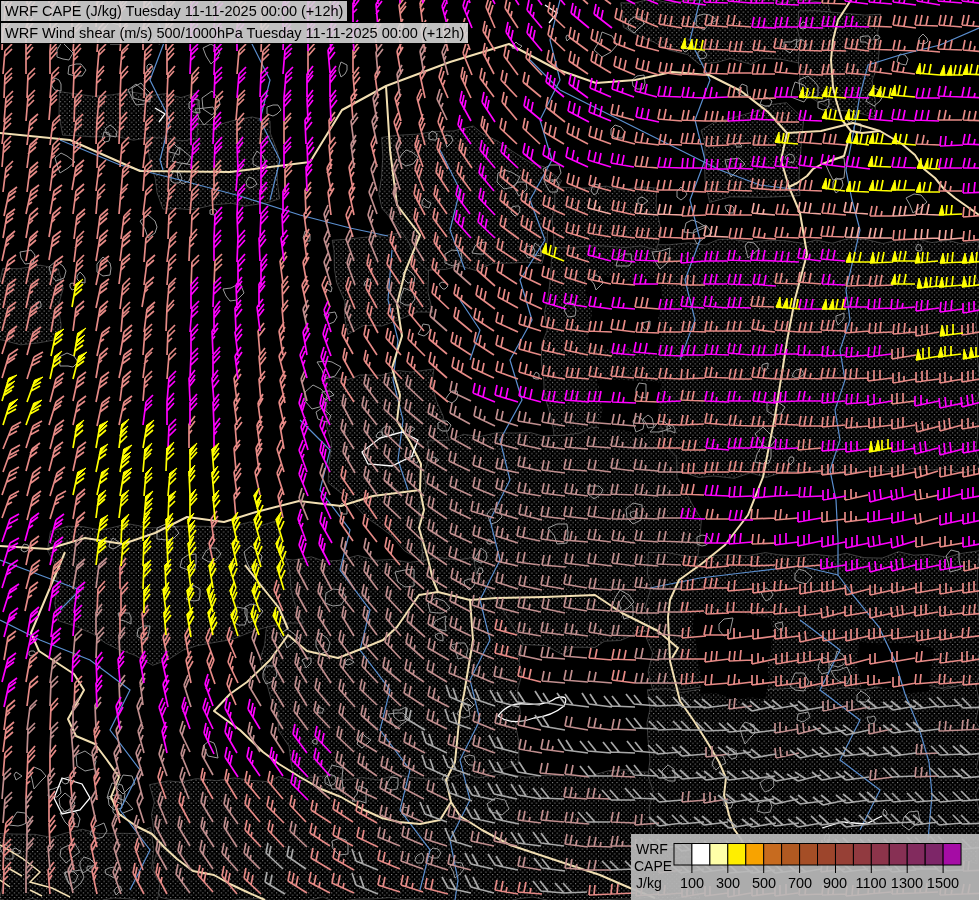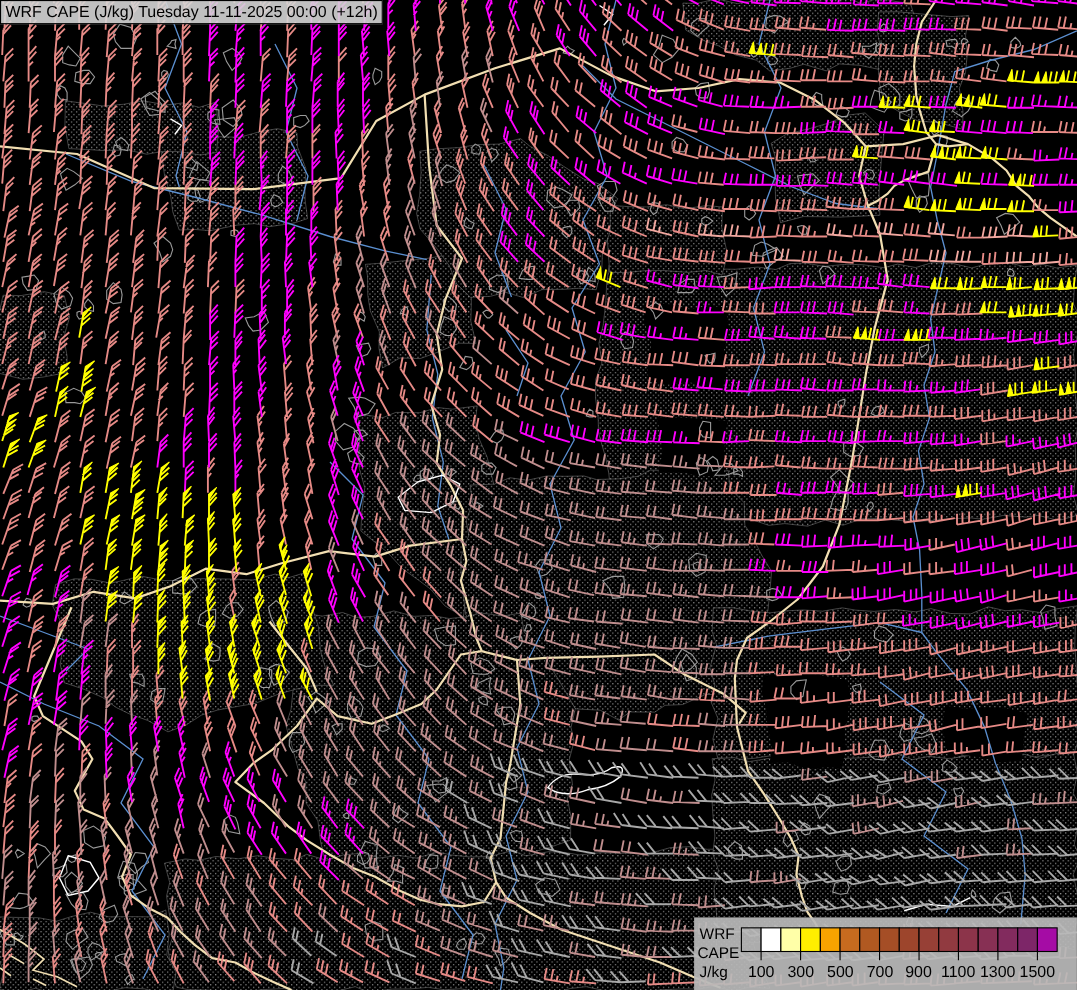--- a/index.html
+++ b/index.html
@@ -363,12 +363,13 @@
 <text x="800" y="888" font-size="14.5" text-anchor="middle" fill="#000">700</text>
 <text x="835" y="888" font-size="14.5" text-anchor="middle" fill="#000">900</text>
 <text x="871" y="888" font-size="14.5" text-anchor="middle" fill="#000">1100</text>
 <text x="907" y="888" font-size="14.5" text-anchor="middle" fill="#000">1300</text>
 <text x="943" y="888" font-size="14.5" text-anchor="middle" fill="#000">1500</text>
 <text x="636" y="854" font-size="14" fill="#000">WRF</text>
 <text x="634" y="871" font-size="14" fill="#000">CAPE</text>
 <text x="636" y="888" font-size="14" fill="#000">J/kg</text>
 </svg>
 <div class="tbox" style="top:0;">WRF CAPE (J/kg) Tuesday 11-11-2025 00:00 (+12h)</div>
+<div class="tbox" style="top:22px;">WRF Wind shear (m/s) 500/1000hPa Tuesday 11-11-2025 00:00 (+12h)</div>
 </div>
 </body></html>

